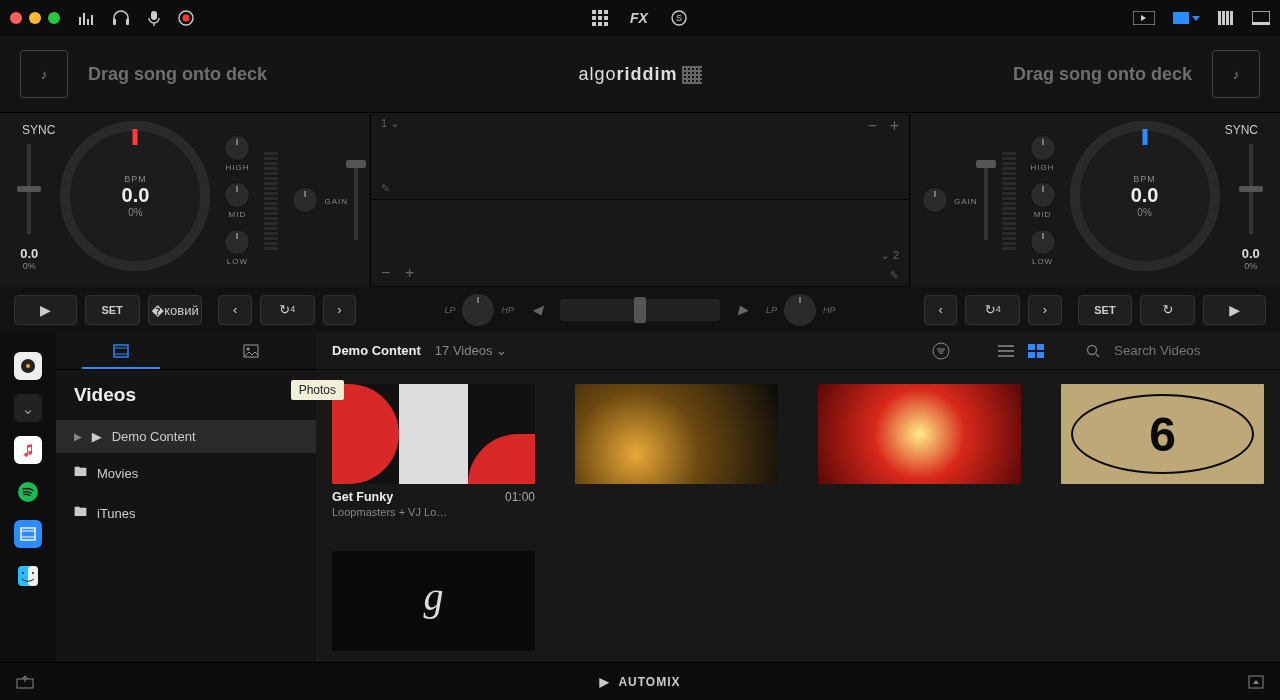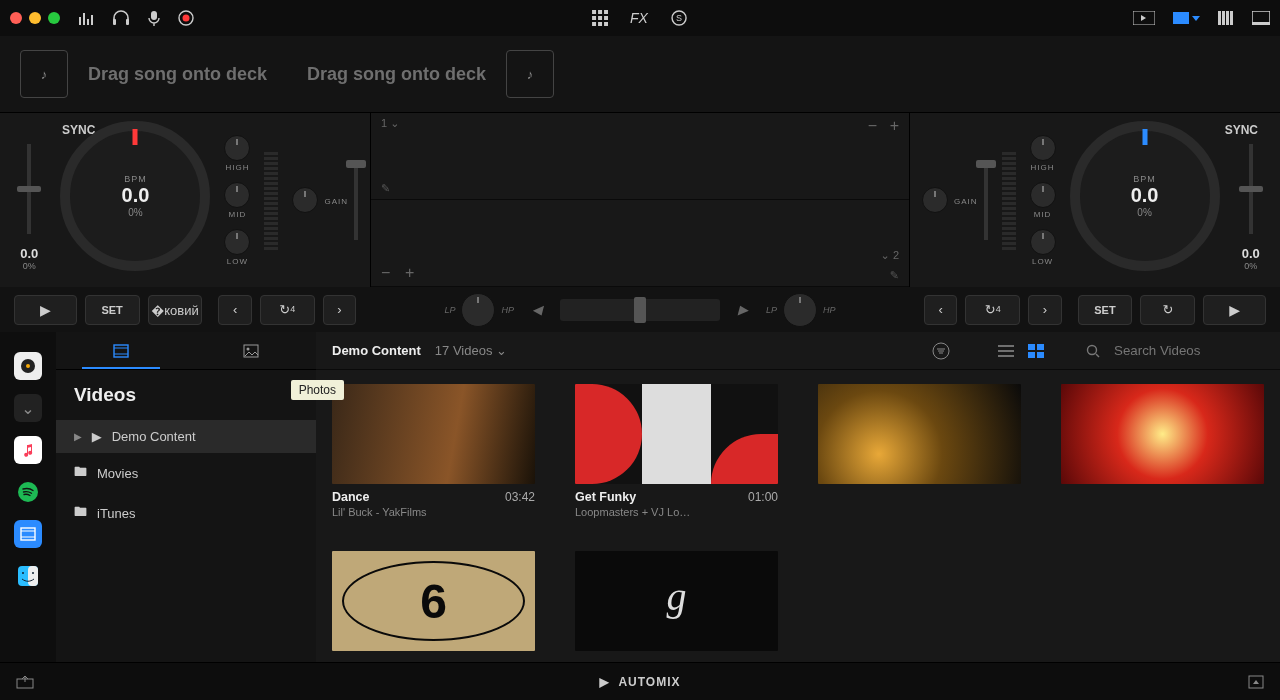--- a/index.html
+++ b/index.html
@@ -18,21 +18,21 @@
 .deckheader { height:76px; display:flex; align-items:center; padding:0 20px; background:#141414; }
 .deckheader .dropbox { width:48px; height:48px; border:1px solid #444; border-radius:4px; display:flex; align-items:center; justify-content:center; color:#888; }
 .deckheader .hint { color:#6f6f6f; font-size:18px; margin:0 20px; font-weight:700; }
 .brand { flex:1; text-align:center; color:#ddd; font-size:18px; letter-spacing:1px; }
 .brand b{font-weight:700;}
 .brand .dots { display:inline-block; width:20px; height:18px; background:repeating-linear-gradient(90deg,#666 0 2px,transparent 2px 4px),repeating-linear-gradient(0deg,#666 0 2px,transparent 2px 4px); vertical-align:middle; margin-left:4px;}
 
 
 .decks { height:175px; display:flex; background:#181818; border-top:1px solid #000; }
 .deck { width:370px; padding:8px 12px; display:flex; gap:14px; position:relative; }
-.sync { font-size:12px; color:#ccc; font-weight:700; position:absolute; top:10px;margin-left:40px; }
+.sync { font-size:12px; color:#ccc; font-weight:400; position:absolute; top:10px; }
 .deck.left .sync{left:22px;} .deck.right .sync{right:22px;}
 .tempo { width:40px; height:150px; display:flex; flex-direction:column; align-items:center; justify-content:flex-end; }
 .tempo .slider { width:4px; height:90px; background:#333; margin-bottom:12px; position:relative; }
 .tempo .slider::after{content:'';position:absolute;left:-10px;top:42px;width:24px;height:6px;background:#555;border-radius:2px;}
 .tempo .val { font-size:13px; font-weight:700; color:#ddd; }
 .tempo .pct { font-size:9px; color:#888; }
 .jog { width:150px; height:150px; position:relative; }
 .jog .ring { width:150px; height:150px; border-radius:50%; border:10px solid #2a2a2a; background:#1c1c1c; display:flex; flex-direction:column; align-items:center; justify-content:center; }
 .jog .marker { position:absolute; top:8px; left:50%; transform:translateX(-50%); width:5px; height:16px; }
 .deck.left .marker{background:#ff3939;} .deck.right .marker{background:#2b8bff;}
@@ -166,21 +166,21 @@
             <rect x="12" y="0" width="4" height="4"></rect>
             <rect x="0" y="6" width="4" height="4"></rect>
             <rect x="6" y="6" width="4" height="4"></rect>
             <rect x="12" y="6" width="4" height="4"></rect>
             <rect x="0" y="12" width="4" height="4"></rect>
             <rect x="6" y="12" width="4" height="4"></rect>
             <rect x="12" y="12" width="4" height="4"></rect>
           </g>
         </svg>
     </span>
-    <span class="ico" style="font-weight:400;font-style:italic;">FX</span>
+    <span class="ico" style="font-weight:700;font-style:italic;">FX</span>
     <span class="ico">
       <svg width="18" height="18">
           <circle cx="9" cy="9" r="7" fill="none" stroke="#ccc" stroke-width="1.4"></circle>
           <text x="9" y="12" text-anchor="middle" fill="#ccc" font-size="9">S</text>
         </svg>
     </span>
   </div>
   <div class="top-right">
     <span class="ico">
       <svg width="22" height="14">
@@ -211,20 +211,23 @@
           <rect x="0" y="0" width="18" height="14" rx="1" fill="none" stroke="#ccc" stroke-width="1.5"></rect>
           <rect x="0" y="11" width="18" height="3" fill="#ccc"></rect>
         </svg>
     </span>
   </div>
 </div>
 
 <div class="deckheader">
   <div class="dropbox">♪</div>
   <div class="hint">Drag song onto deck</div>
+  <div class="brand">
+    <span>algo</span><b>riddim</b><span class="dots"></span>
+  </div>
   <div class="hint">Drag song onto deck</div>
   <div class="dropbox">♪</div>
 </div>
 
 <div class="decks">
 
   <div class="deck left">
     <div class="sync">SYNC</div>
     <div class="tempo">
       <div class="slider"></div>
@@ -465,28 +468,20 @@
       <span style="color:#777;">
         <svg width="14" height="14">
             <circle cx="6" cy="6" r="4.5" fill="none" stroke="#777" stroke-width="1.4"></circle>
             <line x1="10" y1="10" x2="13" y2="13" stroke="#777" stroke-width="1.4"></line>
           </svg>
       </span>
       <input class="search" placeholder="Search Videos" style="">
     </div>
     <div class="grid" id="card-grid">
         <div class="card">
-          <div class="thumb th-dance"></div>
-          <div class="row">
-            <span class="ttl">Dance</span>
-            <span class="dur">03:42</span>
-          </div>
-          <div class="art">Lil' Buck - YakFilms</div>
-        </div>
-        <div class="card">
           <div class="thumb th-funky">
             <div class="mid"></div>
           </div>
           <div class="row">
             <span class="ttl">Get Funky</span>
             <span class="dur">01:00</span>
           </div>
           <div class="art">Loopmasters + VJ Lo…</div>
         </div>
         <div class="card">

